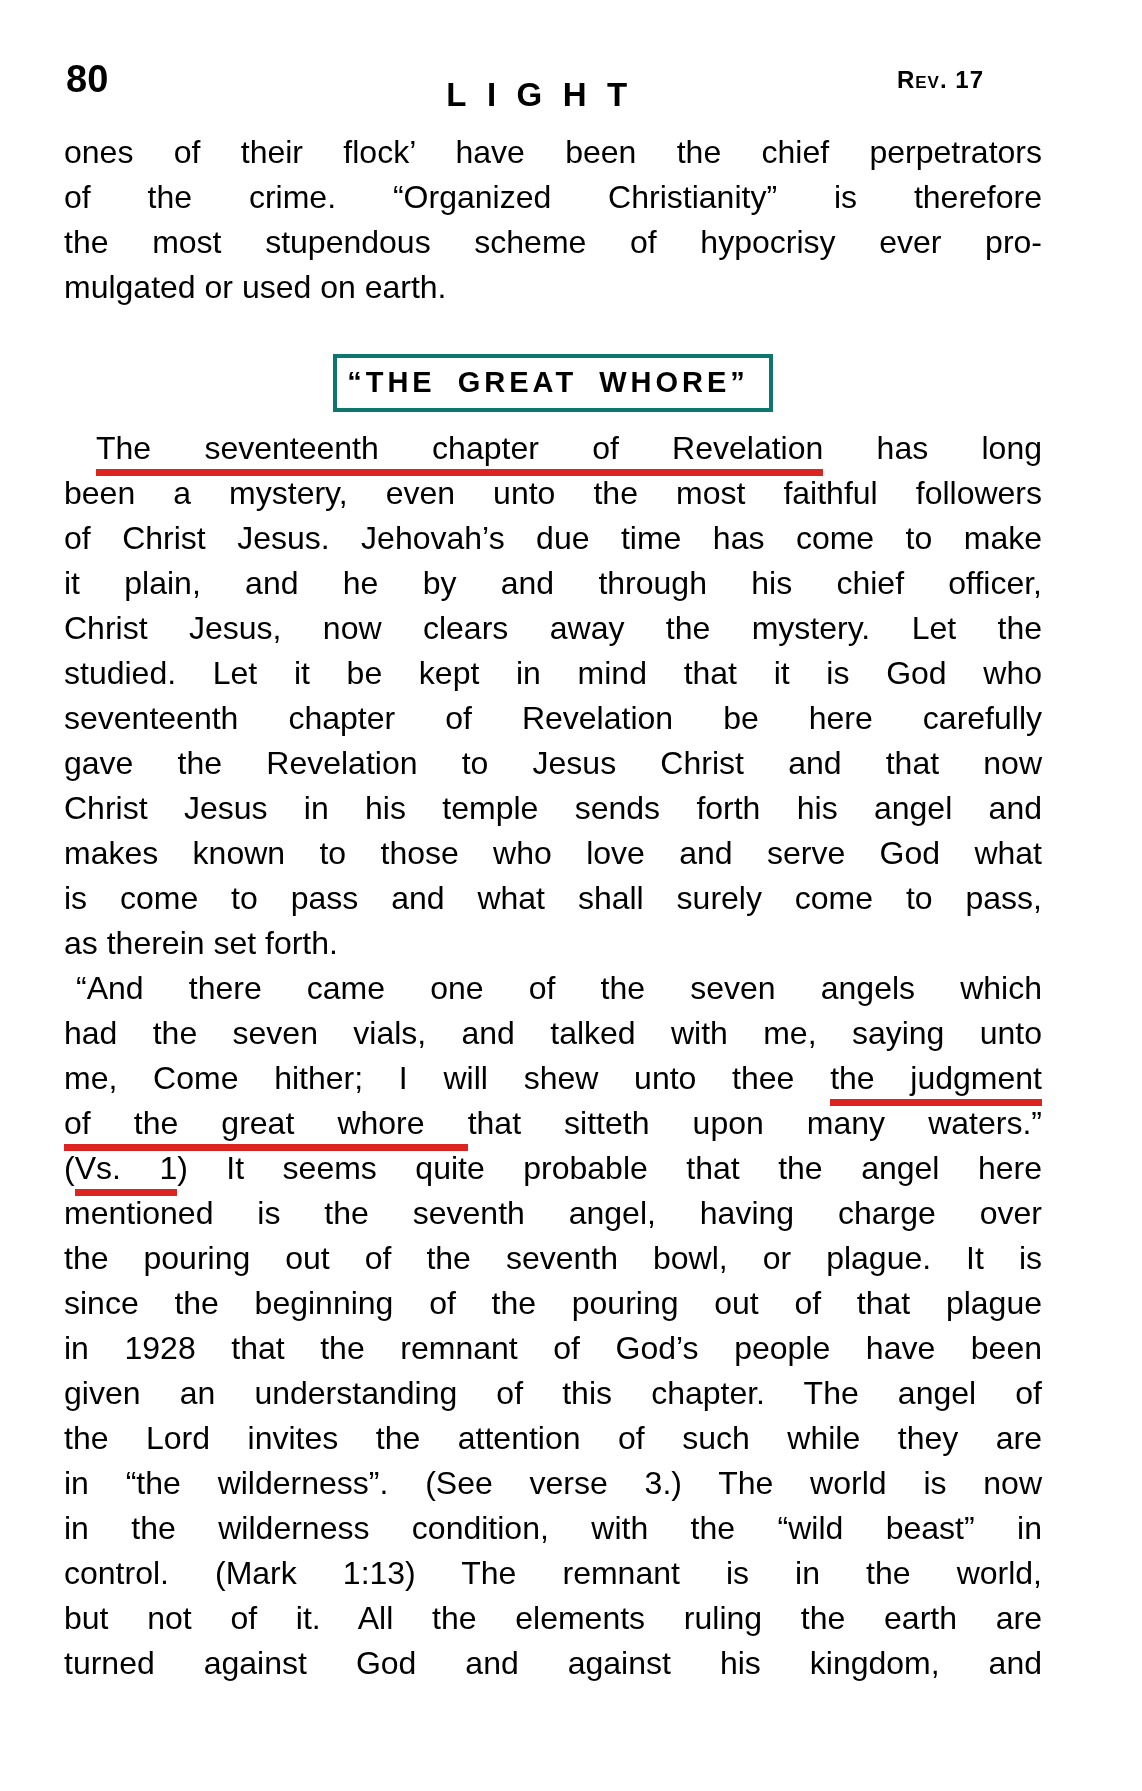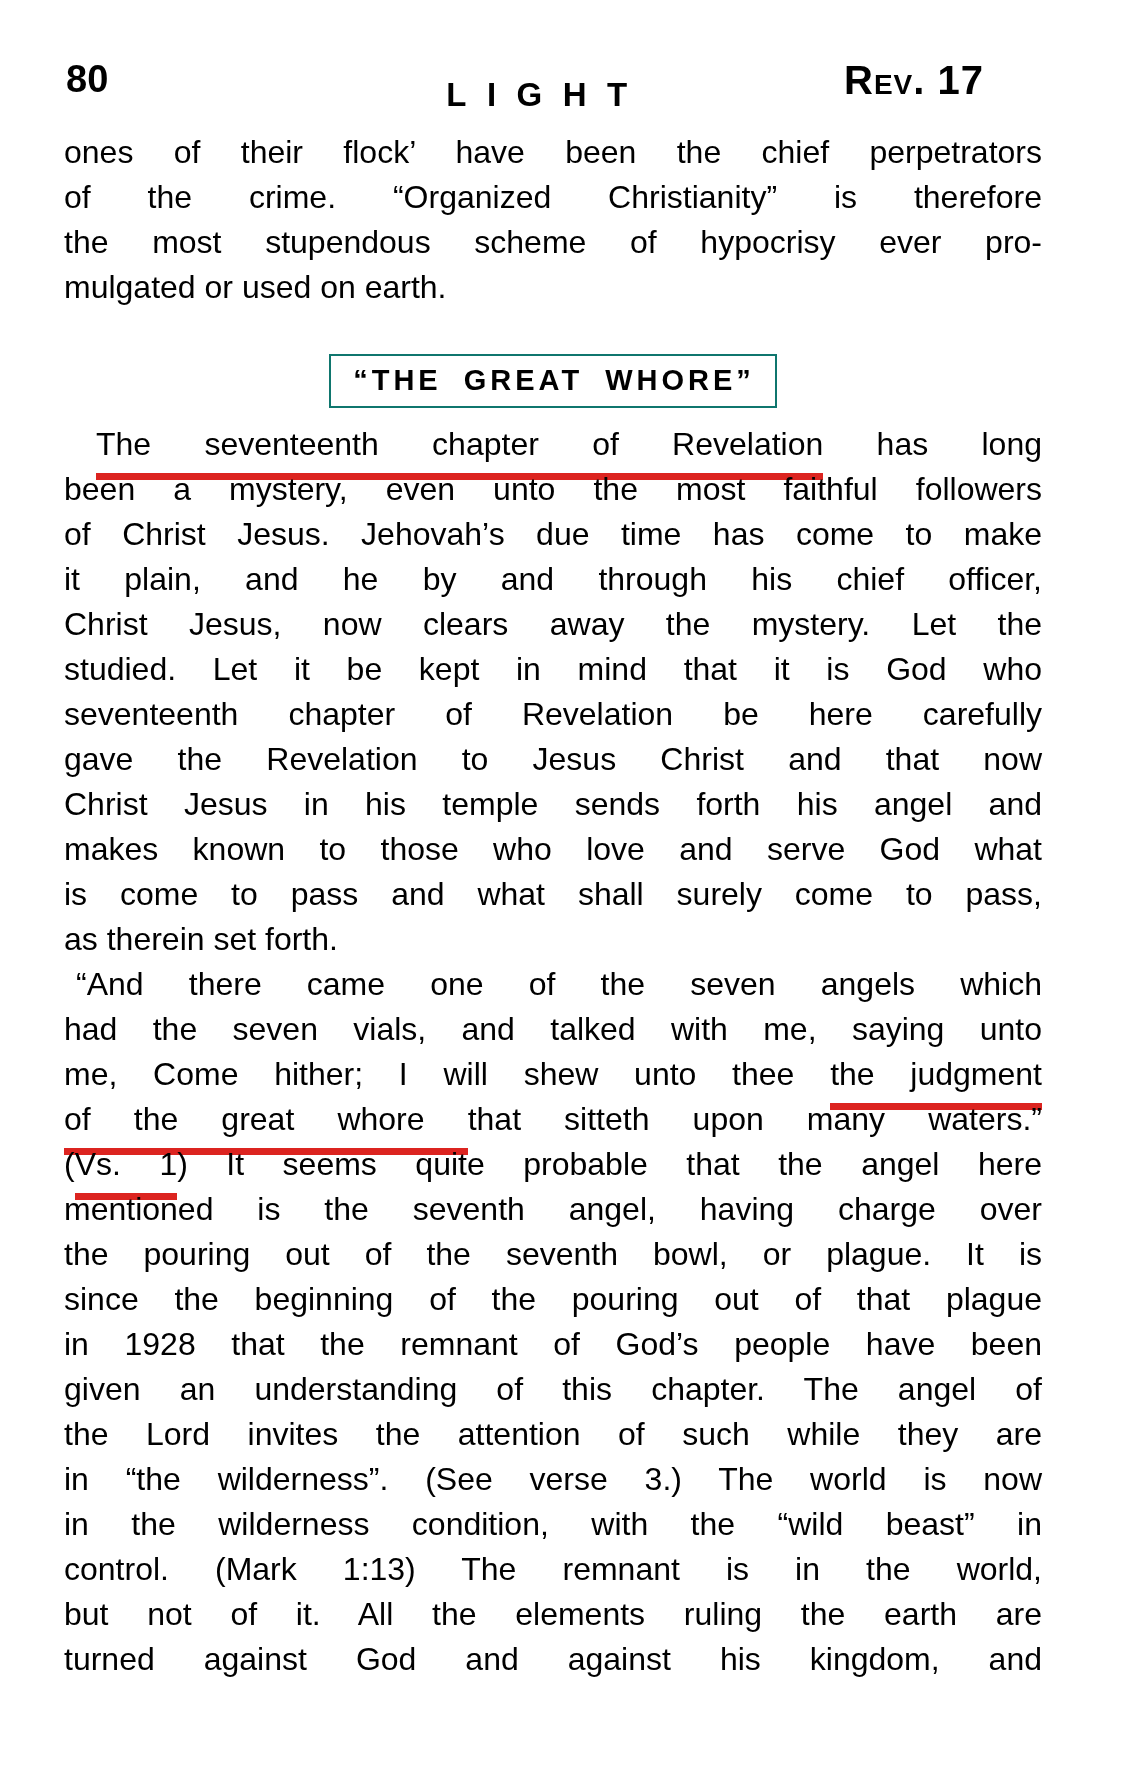--- a/index.html
+++ b/index.html
@@ -28,21 +28,21 @@
     left:50%; top:72px;
     transform:translateX(-50%);
     font-size:33px;
     line-height:46px;
     letter-spacing:0.62em;
     padding-left:0.3em; 
     white-space:nowrap;
   }
   .running-head {
     float:right;
-    font-size:40px;
+    font-size:24px;
     line-height:48px;
     font-variant:small-caps;
     letter-spacing:1px;
   }
   
   .body {
     margin:26px 0 0 64px;
     width:978px;
   }
   .line {
@@ -51,31 +51,31 @@
     text-align:justify;
     text-align-last:justify;
     white-space:normal;
   }
   .line.last { text-align-last:left; }
   .line.indent { text-indent:32px; }
   .line.qindent { text-indent:12px; }
   
   .ru {
     border-bottom:7px solid #dc2420;
-    padding-bottom:11px;
+    padding-bottom:3px;
   }
   
   .heading-row {
     text-align:center;
     margin:44px 0 14px 0;
   }
   .heading-box {
     display:inline-block;
-    border:2px solid #0f766e;
-    padding:5px 20px 7px 22px;
+    border:4px solid #0f766e;
+    padding:5px 20px 7px 10px;
   }
   .heading-text {
     font-weight:bold;
     font-size:29px;
     line-height:38px;
     letter-spacing:4px;
     word-spacing:10px;
     white-space:nowrap;
   }
 </style>

